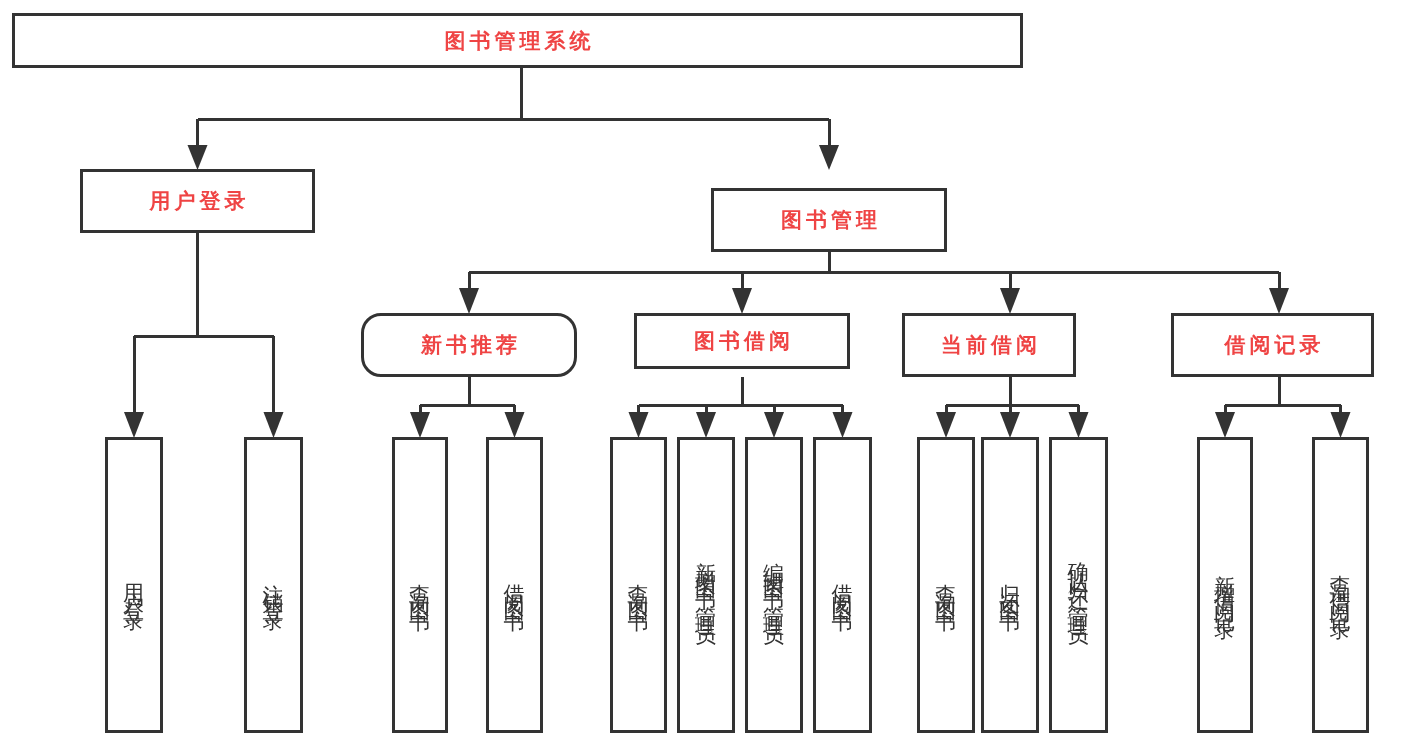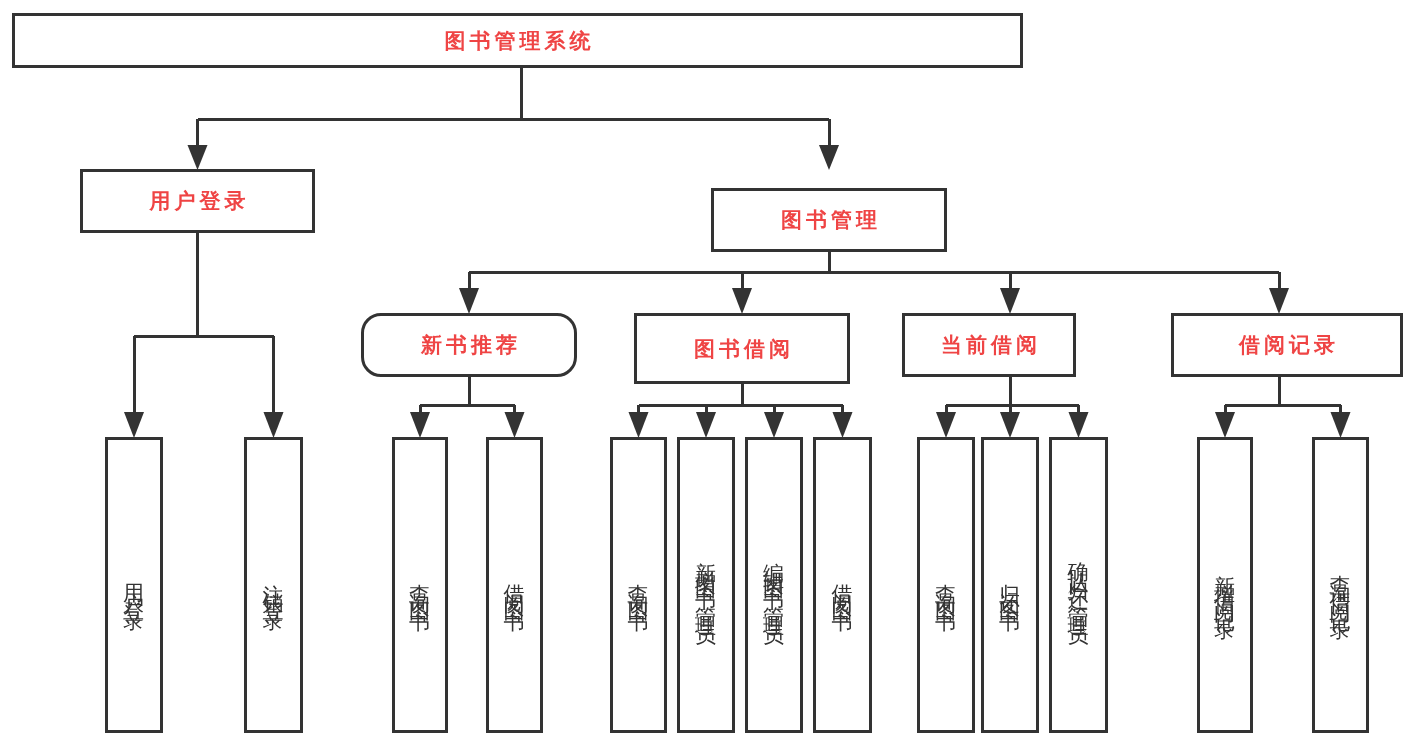--- a/index.html
+++ b/index.html
@@ -31,23 +31,23 @@
     letter-spacing: 4px;
     white-space: nowrap;
     color: #ef4444;
     text-indent: 4px; 
     font-weight: bold;
   }
   .root-box  { left: 12px;  top: 13px;  width: 1011px; height: 55px; }
   .n-login   { left: 80px;  top: 169px; width: 235px;  height: 64px; }
   .n-bookmgr { left: 711px; top: 169px; width: 236px;  height: 64px; margin-top: 19px; }
   .n-l3-1 { left: 361px;  top: 313px; width: 216px; height: 64px; border-radius: 20px; }
-  .n-l3-2 { left: 634px;  top: 313px; width: 216px; height: 71px; }
+  .n-l3-2 { left: 634px;  top: 313px; width: 216px; height: 56px; }
   .n-l3-3 { left: 902px;  top: 313px; width: 174px; height: 64px; }
-  .n-l3-4 { left: 1171px; top: 313px; width: 232px; height: 64px; }
+  .n-l3-4 { left: 1171px; top: 313px; width: 203px; height: 64px; }
   .leaf { top: 437px; width: 58px; height: 296px; }
   .leaf .v-label {
     writing-mode: vertical-rl;
     text-orientation: mixed;
     font-size: 21px;
     line-height: 1;
     letter-spacing: 9px;
     color: #333333;
     padding-bottom: 0;
   }

